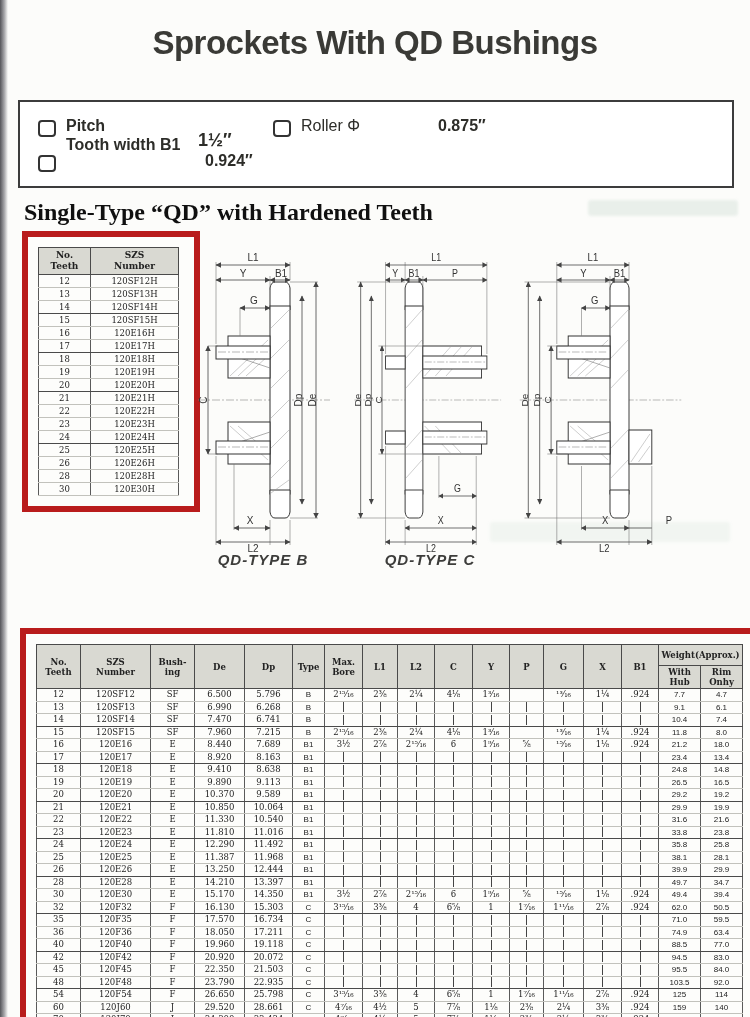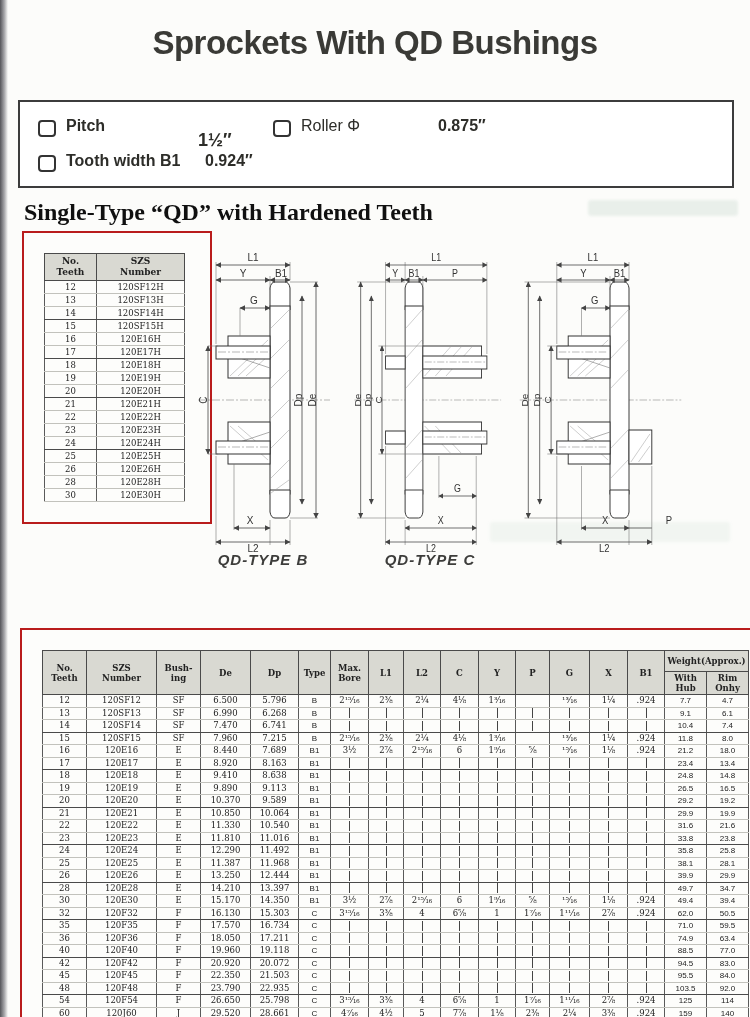--- a/index.html
+++ b/index.html
@@ -20,21 +20,21 @@
   .spec-bullet{position:absolute;width:14px;height:13px;border:2px solid #333;border-radius:4px;background:#fff;}
   .spec-label{position:absolute;font-size:16px;font-weight:bold;color:#2d2d29;}
   .spec-value{position:absolute;font-size:16px;font-weight:bold;color:#2d2d29;}
 
   
   .section-heading{position:absolute;font-family:"Liberation Serif",serif;font-weight:bold;color:#101010;}
   #heading-hardened{top:199px;left:24px;font-size:24px;}
   #heading-qd{top:594px;left:24px;font-size:23px;}
 
   
-  .tbl-wrap{position:absolute;border:2px solid #b91c1c;background:#fdfdfb;padding:20px;}
+  .tbl-wrap{position:absolute;border:6px solid #b91c1c;background:#fdfdfb;padding:10px;}
   table{border-collapse:collapse;table-layout:fixed;}
   th,td{padding:0;margin:0;overflow:hidden;}
   th{background:#d9d9d2;font-weight:bold;white-space:pre-line;border:1px solid #4a4a4a;
      font-family:"DejaVu Serif","Liberation Serif",serif;}
   td{text-align:center;border-left:1px solid #5a5a5a;border-right:1px solid #5a5a5a;
      border-bottom:1px solid #c2c2bc;font-family:"DejaVu Serif","Liberation Serif",serif;}
   tr.group-end td{border-bottom:1px solid #4a4a4a;}
 
   
   #small-table-wrap{left:22px;top:231px;width:146px;}
@@ -81,21 +81,21 @@
   <div id="page-title">Sprockets With QD Bushings</div>
 
   <div id="spec-box">
     <span class="spec-bullet" style="left:18px;top:18px;"></span>
     <span class="spec-label" style="left:46px;top:15px;">Pitch</span>
     <span class="spec-value" style="left:178px;top:28px;font-size:18px;">1½″</span>
     <span class="spec-bullet" style="left:253px;top:18px;"></span>
     <span class="spec-label" style="left:281px;top:15px;font-weight:normal;">Roller Φ</span>
     <span class="spec-value" style="left:418px;top:15px;">0.875″</span>
     <span class="spec-bullet" style="left:18px;top:53px;"></span>
-    <span class="spec-label" style="left:46px;top:50px;">Tooth width B1</span>
+    <span class="spec-label" style="left:46px;top:34px;">Tooth width B1</span>
     <span class="spec-value" style="left:185px;top:50px;">0.924″</span>
   </div>
 
   <div id="heading-hardened" class="section-heading">Single-Type “QD” with Hardened Teeth</div>
 
   <div id="small-table-wrap" class="tbl-wrap">
     <table id="small-table">
       <colgroup>
           <col style="width:52px">
           <col style="width:88px">

